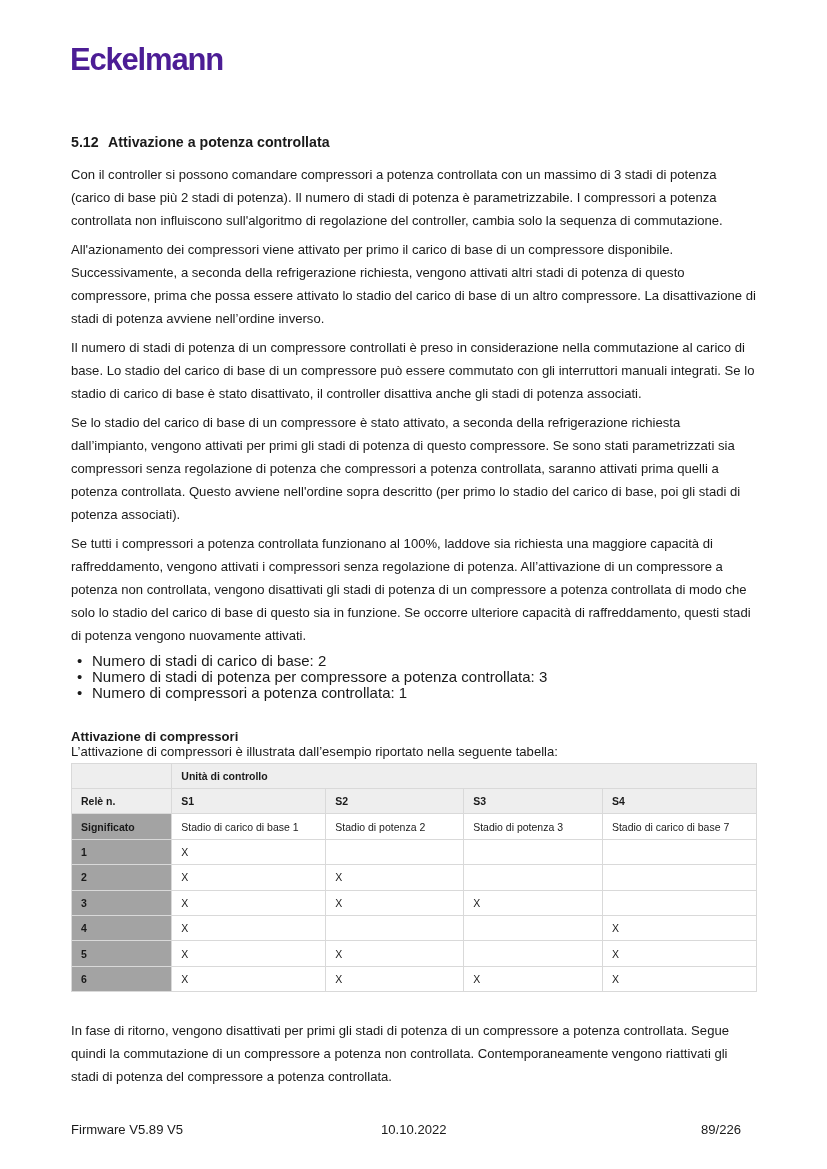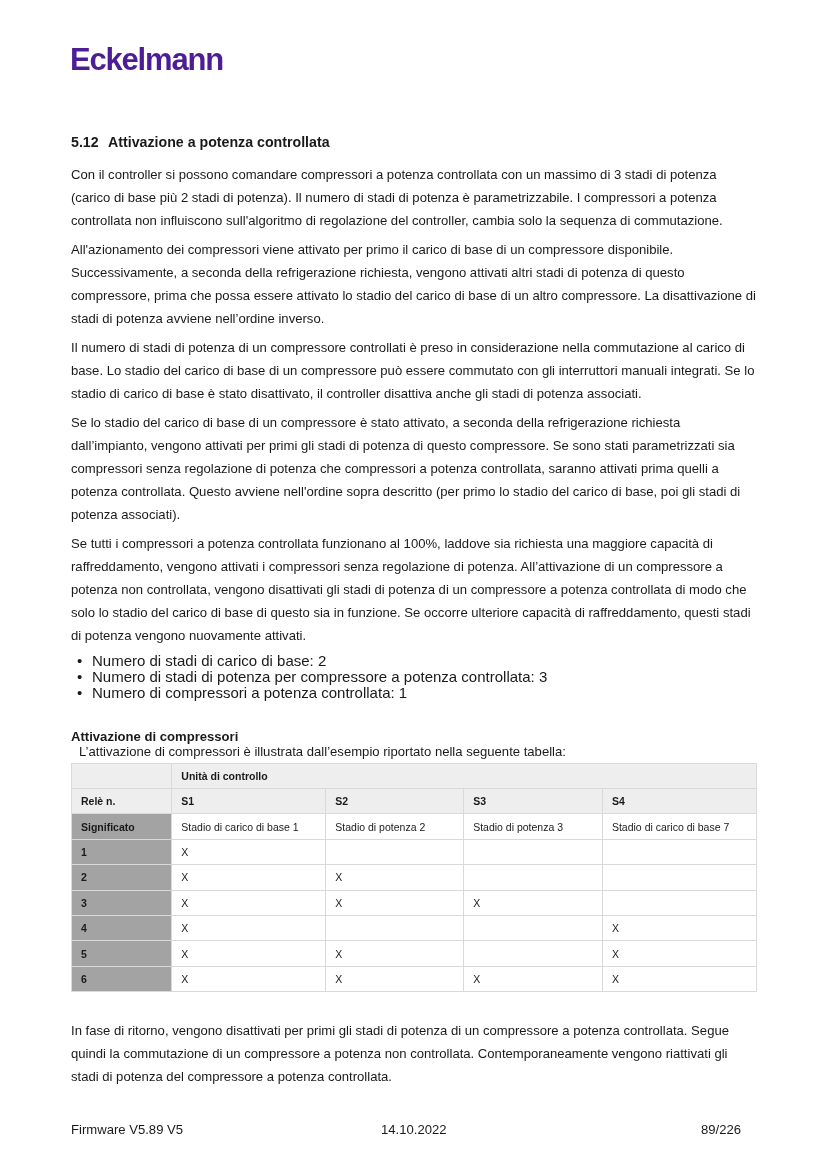--- a/index.html
+++ b/index.html
@@ -8,21 +8,21 @@
   .logo { position: absolute; left: 70px; top: 42px; font-family: "Liberation Sans", sans-serif;
           font-weight: bold; font-size: 31px; letter-spacing: -1.2px; color: #4c1d95; }
   .content { position: absolute; left: 71px; top: 134px; width: 686px; }
   h2 { font-size: 14.2px; font-weight: bold; margin: 0 0 13px 0; }
   h2 .num { margin-right: 6px; }
   p { font-size: 13.1px; line-height: 23px; margin: 0 0 6px 0; }
   ul { list-style: none; margin: 0 0 0 0; padding: 0 0 0 6px; font-size: 15px; line-height: 16.2px; }
   ul li { position: relative; padding-left: 15px; }
   ul li:before { content: "\2022"; position: absolute; left: 0; top: 0; }
   .sub-title { font-size: 13.1px; font-weight: bold; margin-top: 27px; line-height: 15px; }
-  .sub-intro { font-size: 13.1px; line-height: 15px; margin: 0 0 4px 8px; }
+  .sub-intro { font-size: 13.1px; line-height: 15px; margin: 0 0 4px 0; }
   table { border-collapse: collapse; width: 686px; font-size: 10.5px; table-layout: fixed; }
   td { border: 1px solid #d9d9d9; height: 24.4px; padding: 0 0 0 9px; vertical-align: middle; }
   tr.hdr td { background: #eeeeee; font-weight: bold; }
   td.rowhead { background: #a3a3a3; font-weight: bold; }
   col.c0 { width: 99px; } col.c1 { width: 152px; } col.c2 { width: 136px; } col.c3 { width: 137px; } col.c4 { width: 152px; }
   .closing { margin-top: 27px; }
   .footer { position: absolute; top: 1122px; left: 71px; width: 686px; font-size: 13.1px; }
   .footer .left { position: absolute; left: 0; }
   .footer .center { position: absolute; left: 310px; }
   .footer .right { position: absolute; right: 16px; }
@@ -123,15 +123,15 @@
       <td>X</td>
     </tr>
   </tbody>
     </table>
 
   <p class="closing">In fase di ritorno, vengono disattivati per primi gli stadi di potenza di un compressore a potenza controllata. Segue quindi la commutazione di un compressore a potenza non controllata. Contemporaneamente vengono riattivati gli stadi di potenza del compressore a potenza controllata.</p>
 </div>
 
 <div class="footer">
   <span class="left">Firmware V5.89 V5</span>
-  <span class="center">14.10.2022</span>
+  <span class="center">10.10.2022</span>
   <span class="right">89/226</span>
 </div>
 
 </body></html>

